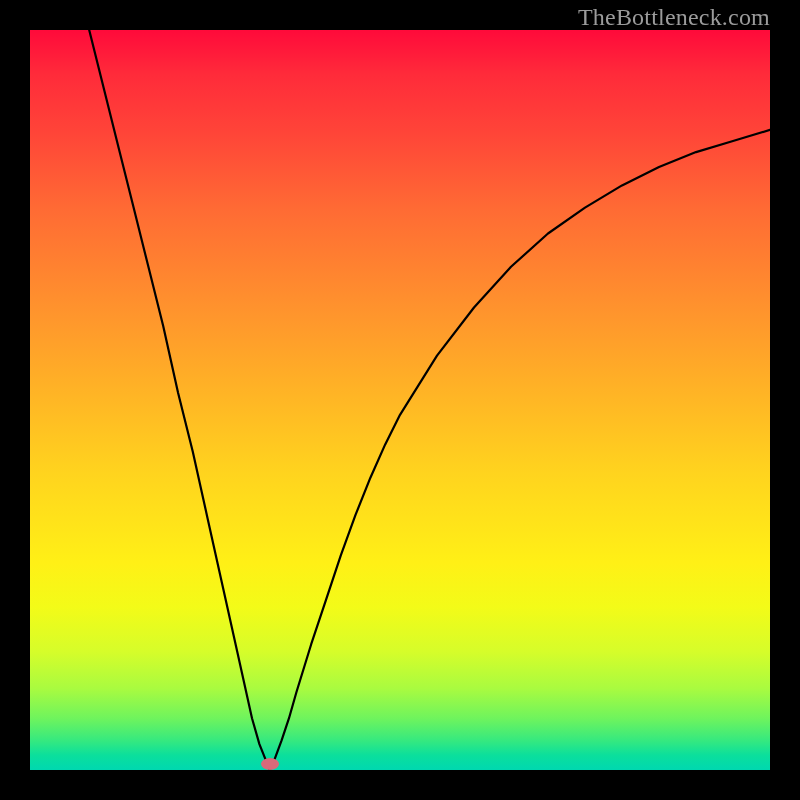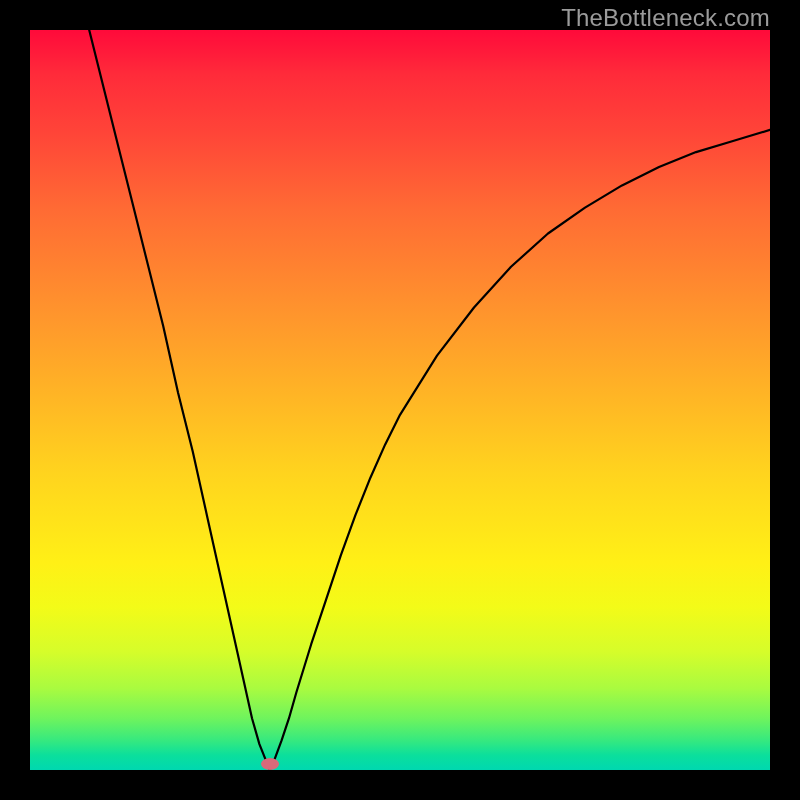--- a/index.html
+++ b/index.html
@@ -9,20 +9,21 @@
     height: 800px;
     background: #000;
     overflow: hidden;
     font-family: Arial, Helvetica, sans-serif;
   }
   .frame {
     position: relative;
     width: 800px;
     height: 612px;
     background: #000;
+    font-family: Liberation Serif, serif;
   }
   .plot {
     position: absolute;
     left: 30px;
     top: 30px;
     width: 740px;
     height: 740px;
     
     background: linear-gradient(
       to bottom,

